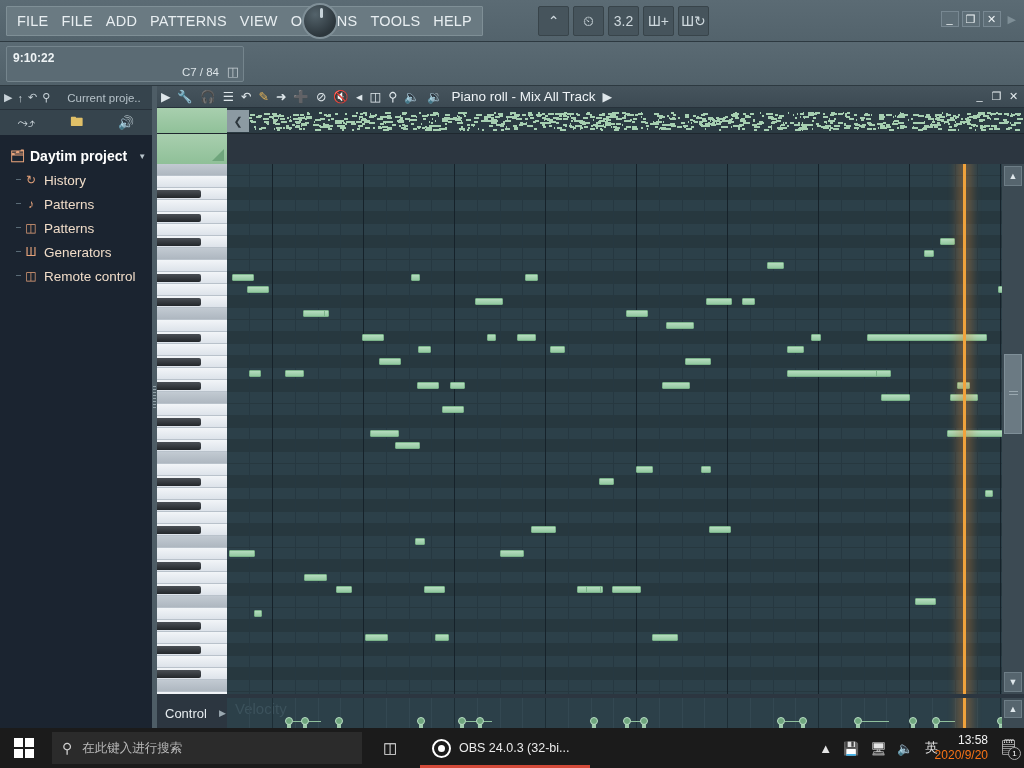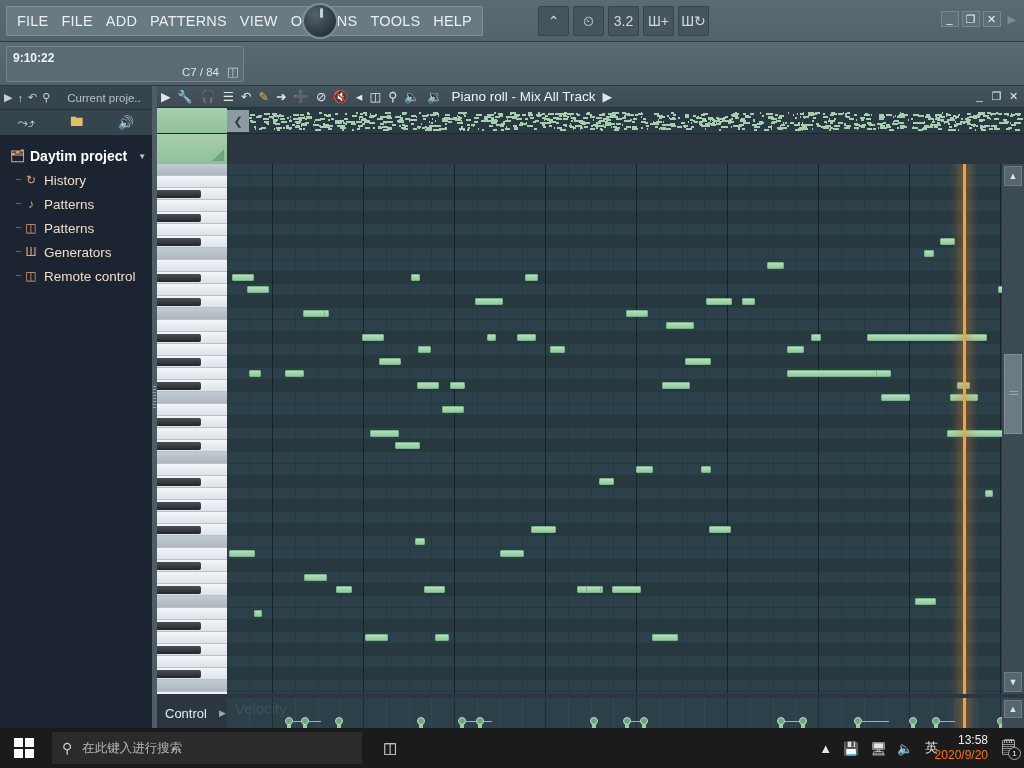--- a/index.html
+++ b/index.html
@@ -1746,20 +1746,25 @@
           <i></i>
           <i></i>
         </span>
     </div>
     <div class="tb-search">
       <span class="mg">⚲</span>
       <span class="ph">在此键入进行搜索</span>
     </div>
     <div class="tb-task">◫</div>
 
+    <div class="tb-app" style="left:420px;width:170px;">
+      <span class="obs-ic"></span>
+      <span class="t">OBS 24.0.3 (32-bi...</span>
+      <span class="uline"></span>
+    </div>
 
     <div class="tray">
       <span class="ic">▲</span>
       <span class="ic">💾</span>
       <span class="ic">🖥</span>
       <span class="ic">🔈</span>
       <span class="ic">英</span>
     </div>
     <div class="clock2">
       <div class="a">13:58</div>

